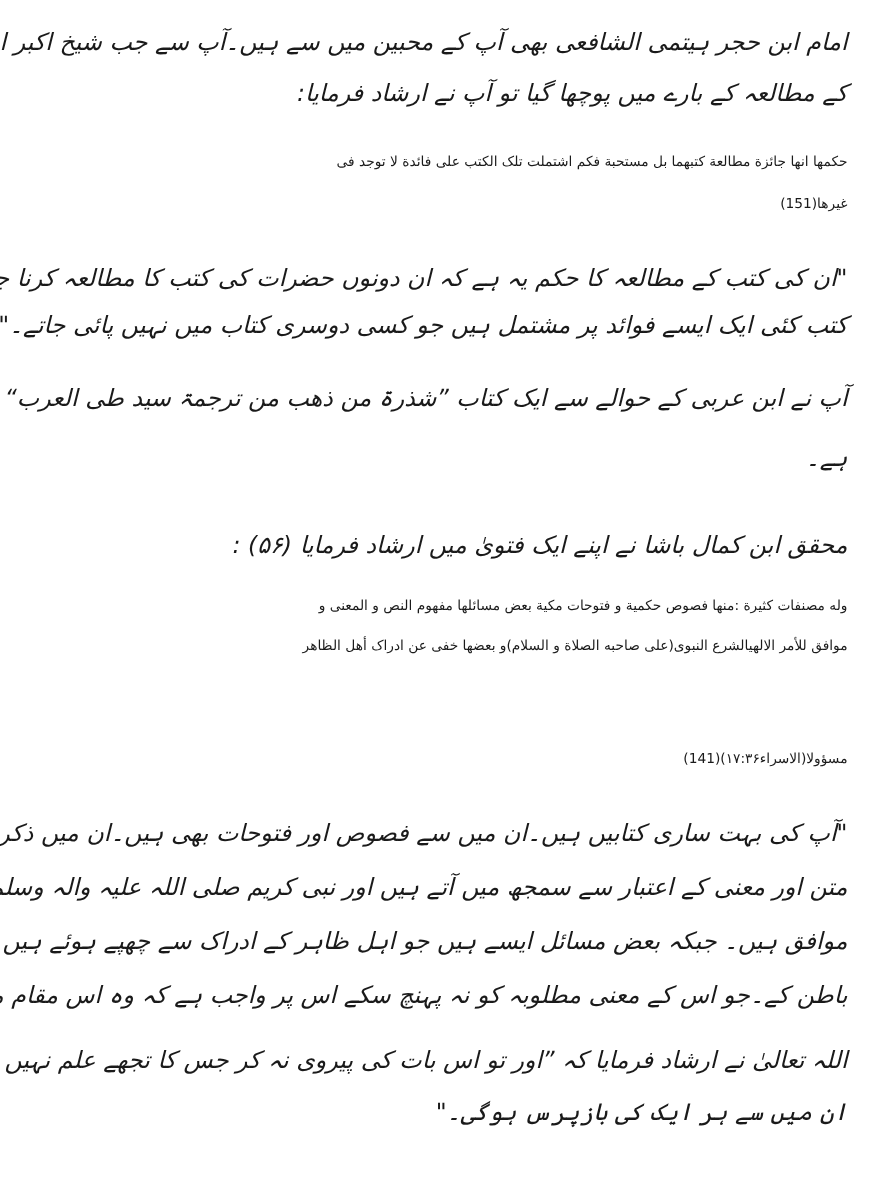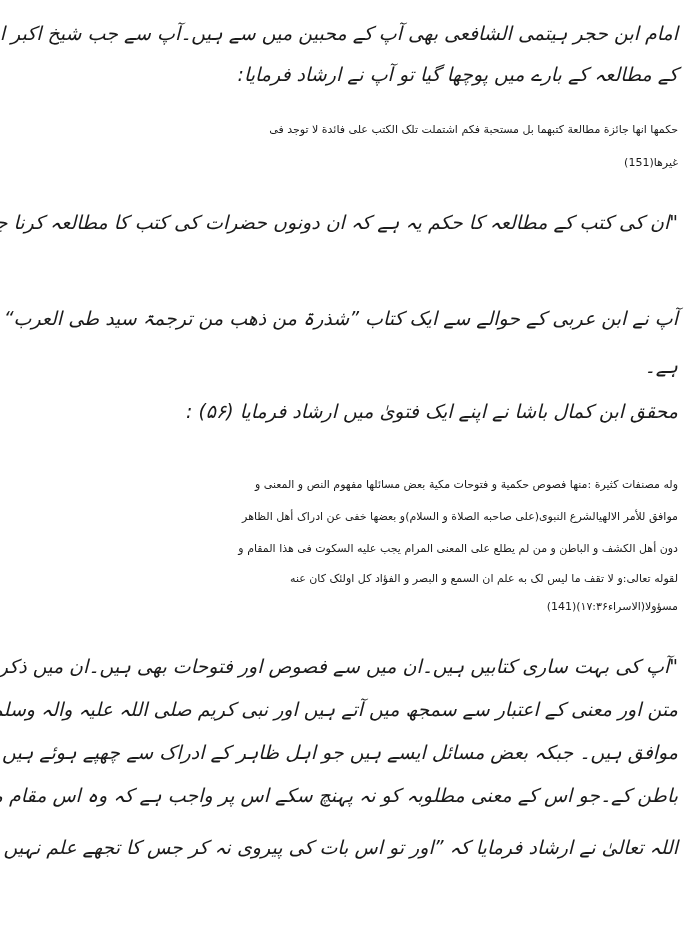--- a/index.html
+++ b/index.html
@@ -44,31 +44,31 @@
 
 <div class="page">
 
   <div class="line urdu r-full" style="top:22px;">امام ابن حجر ہیتمی الشافعی بھی آپ کے محبین میں سے ہیں۔آپ سے جب شیخ اکبر اور ابن الفارض کی کتب (۵۵)</div>
   <div class="line urdu r-full" style="top:63px;">کے مطالعہ کے بارے میں پوچھا گیا تو آپ نے ارشاد فرمایا:</div>
 
   <div class="line arabic r-arabic" style="top:123px;">حکمها انها جائزة مطالعة کتبهما بل مستحبة فکم اشتملت تلک الکتب علی فائدة لا توجد فی</div>
   <div class="line arabic r-arabic" style="top:156px;">غیرها(151)</div>
 
   <div class="line urdu r-full" style="top:211px;">"ان کی کتب کے مطالعہ کا حکم یہ ہے کہ ان دونوں حضرات کی کتب کا مطالعہ کرنا جائز ہے بلکہ مستحب ہے۔ان کی</div>
+  <div class="line urdu r-full" style="top:248px;">کتب کئی ایک ایسے فوائد پر مشتمل ہیں جو کسی دوسری کتاب میں نہیں پائی جاتے۔"</div>
 
   <div class="line urdu r-full" style="top:307px;">آپ نے ابن عربی کے حوالے سے ایک کتاب ”شذرۃ من ذھب من ترجمۃ سید طی العرب“ بھی تحریر فرمائی</div>
   <div class="line urdu r-full" style="top:355px;">ہے۔</div>
 
-  <div class="line urdu r-full" style="top:400px;">محقق ابن کمال باشا نے اپنے ایک فتویٰ میں ارشاد فرمایا (۵۶) :</div>
+  <div class="line urdu r-full" style="top:424px;">محقق ابن کمال باشا نے اپنے ایک فتویٰ میں ارشاد فرمایا (۵۶) :</div>
 
   <div class="line arabic r-arabic" style="top:510px;">موافق للأمر الالهیالشرع النبوی(علی صاحبه الصلاة و السلام)و بعضها خفی عن ادراک أهل الظاهر</div>
   <div class="line arabic r-arabic" style="top:478px;">وله مصنفات کثیرة :منها فصوص حکمیة و فتوحات مکیة بعض مسائلها مفهوم النص و المعنی و</div>
-  <div class="line arabic r-arabic" style="top:542px;">دون أهل الکشف و الباطن و من لم یطلع علی المعنی المرام یجب علیه السکوت فی هذا المقام و</div>
-  <div class="line arabic r-arabic" style="top:572px;">لقوله تعالی:و لا تقف ما لیس لک به علم ان السمع و البصر و الفؤاد کل اولئک کان عنه</div>
   <div class="line arabic r-arabic" style="top:600px;">مسؤولا(الاسراء۱۷:۳۶)(141)</div>
 
   <div class="line urdu r-full" style="top:655px;">"آپ کی بہت ساری کتابیں ہیں۔ان میں سے فصوص اور فتوحات بھی ہیں۔ان میں ذکر بعض مسائل اپنے</div>
   <div class="line urdu r-full" style="top:698px;">متن اور معنی کے اعتبار سے سمجھ میں آتے ہیں اور نبی کریم صلی اللہ علیہ والہ وسلم کی شریعت الٰہیہ کے امر کے</div>
   <div class="line urdu r-full" style="top:741px;">موافق ہیں۔ جبکہ بعض مسائل ایسے ہیں جو اہل ظاہر کے ادراک سے چھپے ہوئے ہیں۔ سوائے اہل کشف اور اہل</div>
   <div class="line urdu r-full" style="top:784px;">باطن کے۔جو اس کے معنی مطلوبہ کو نہ پہنچ سکے اس پر واجب ہے کہ وہ اس مقام میں سکوت اختیار رکھے۔ کیونکہ</div>
   <div class="line urdu r-full" style="top:836px;">اللہ تعالیٰ نے ارشاد فرمایا کہ ”اور تو اس بات کی پیروی نہ کر جس کا تجھے علم نہیں ،بے شک کان اور آنکھ اور دل</div>
+  <div class="line urdu r-full" style="top:878px;">ان میں سے ہر ایک کی بازپرس ہوگی۔"</div>
 
 </div>
 
 </body></html>

